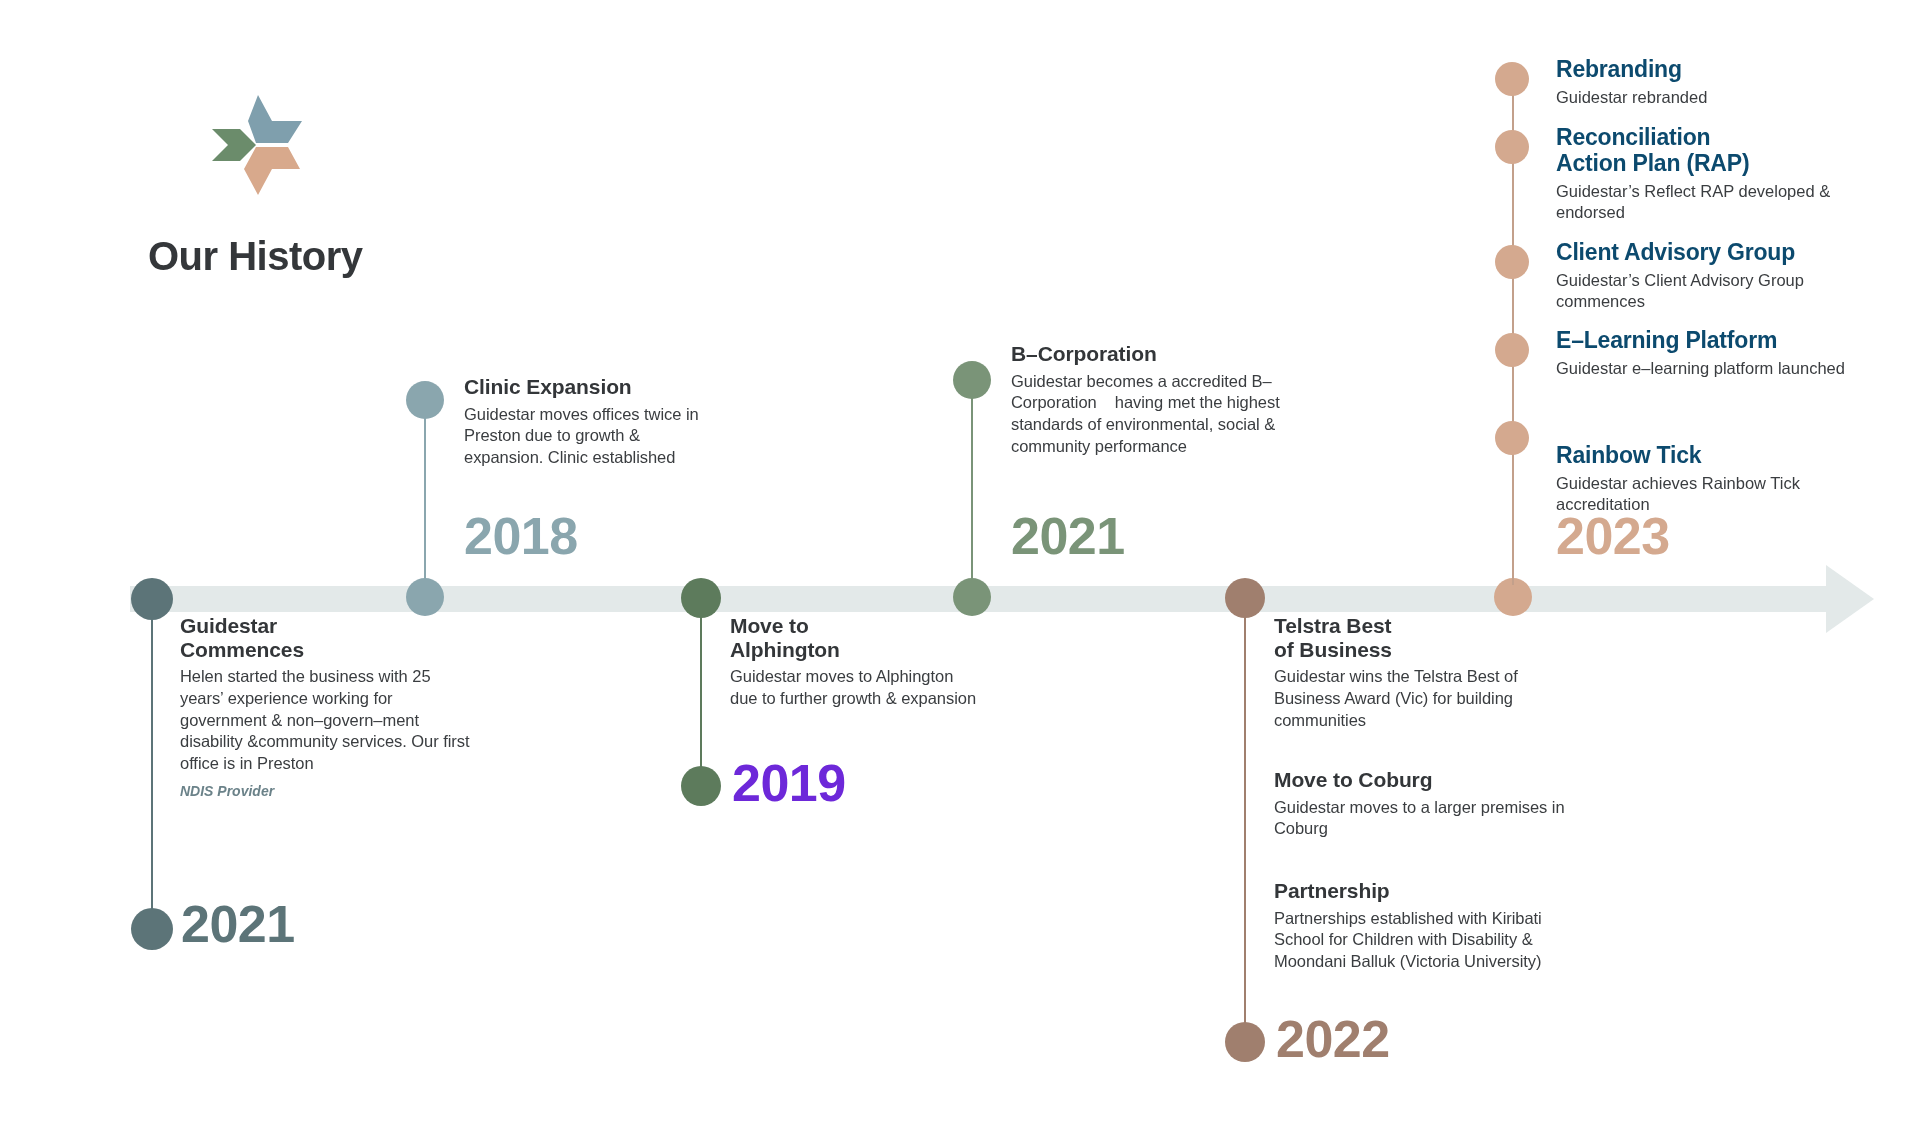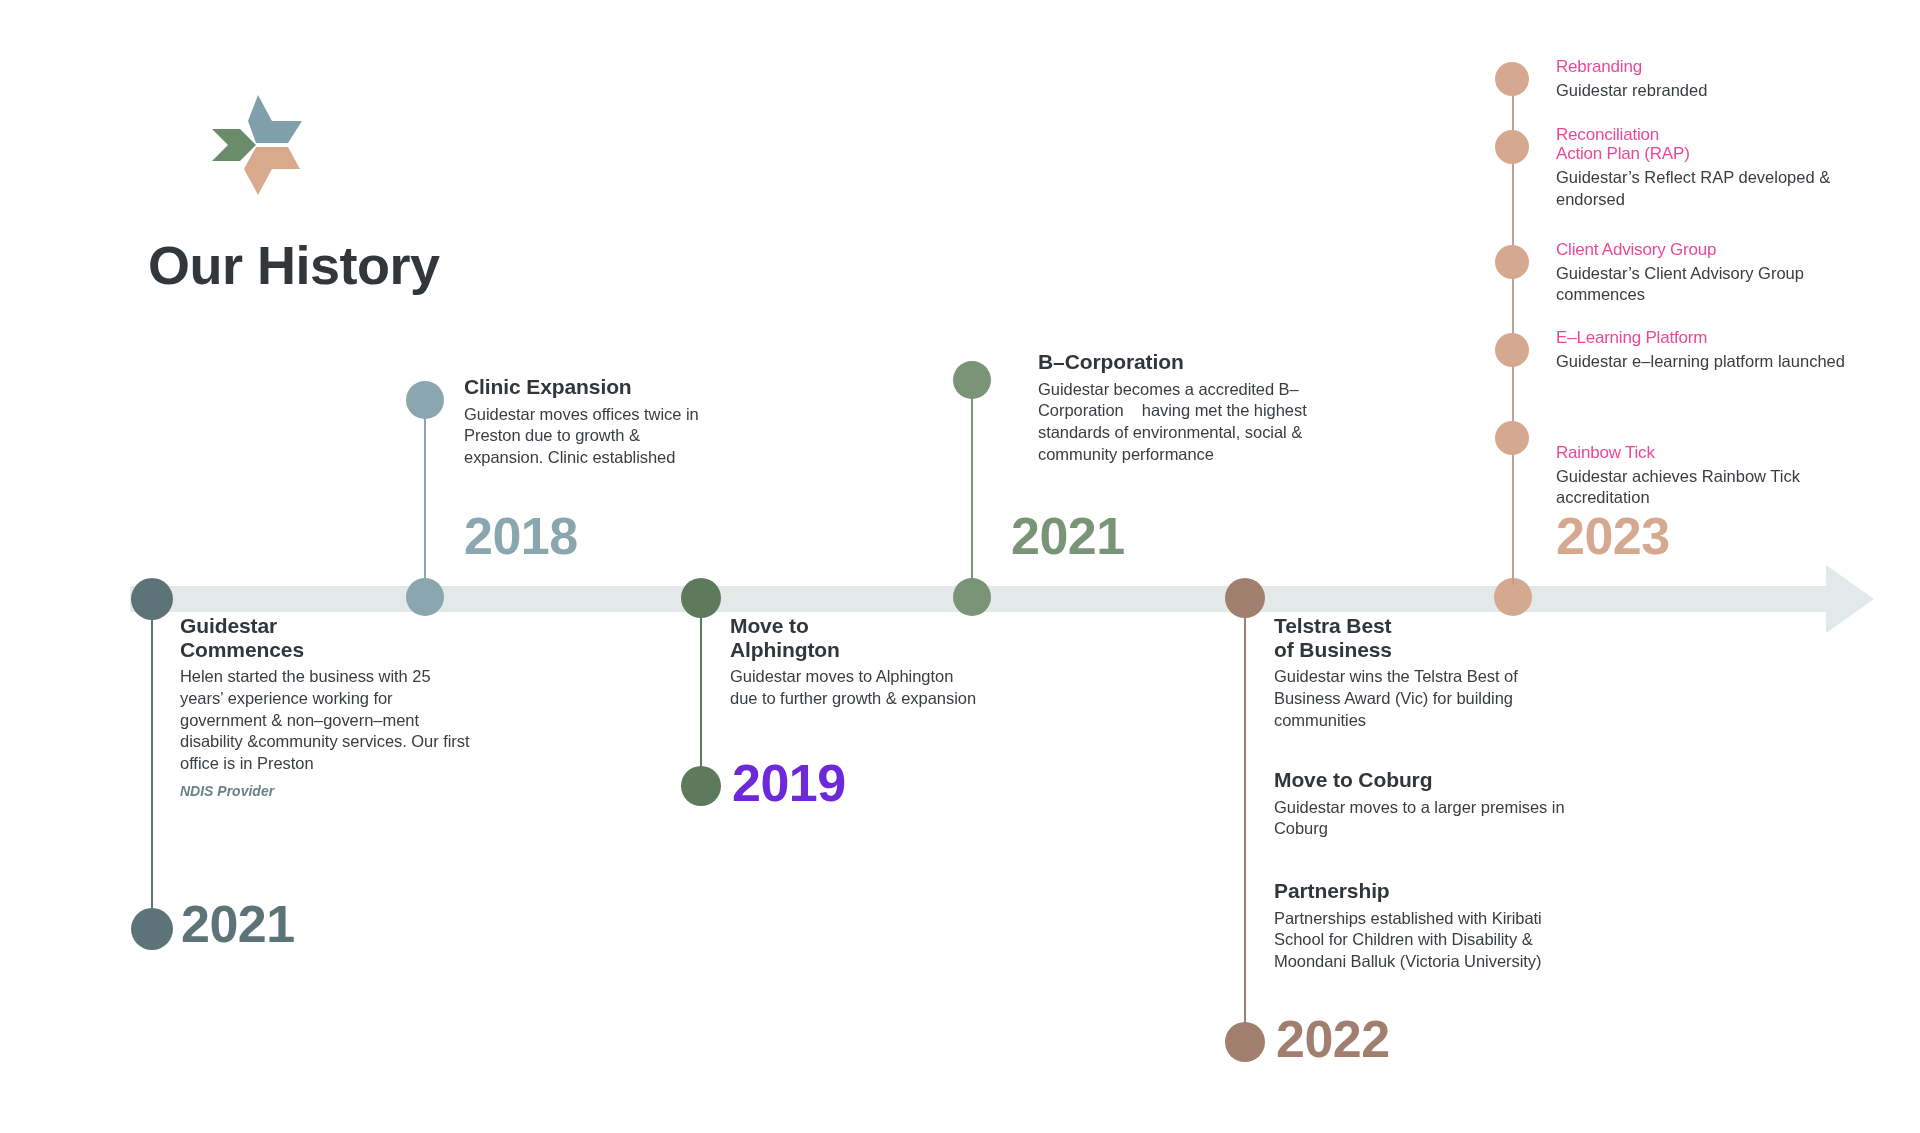--- a/index.html
+++ b/index.html
@@ -22,21 +22,21 @@
     position: absolute;
     left: 210px;
     top: 95px;
     width: 96px;
     height: 100px;
   }
   #page-title {
     position: absolute;
     left: 148px;
     top: 234px;
-    font-size: 54px;
+    font-size: 40px;
     font-weight: bold;
     color: #34373a;
     letter-spacing: -0.5px;
     white-space: nowrap;
   }
 
   
   #axis-bar {
     position: absolute;
     left: 130px;
@@ -88,23 +88,23 @@
   }
   .sub-title {
     font-size: 14px;
     font-weight: bold;
     line-height: 1.12;
     font-style: italic;
   }
 
   
   .mini-title {
-    font-size: 17px;
-    font-weight: normal;
-    color: #ec4899;
+    font-size: 23px;
+    font-weight: bold;
+    color: #0c4a6e;
     line-height: 1.12;
     letter-spacing: -0.2px;
   }
   .mini-desc {
     font-size: 16.5px;
     color: #3a3d40;
     line-height: 1.3;
     margin-top: 4px;
   }
 </style>
@@ -169,21 +169,21 @@
     </div>
     <div class="ev-desc">Guidestar moves to Alphington due to further growth &amp; expansion</div>
   </div>
 
   <div class="year" style="left:732px; top:757px; color:#6d28d9;">2019</div>
 
   <div class="node" style="left:953px; top:578px; width:38px; height:38px; background:#7a9478;"></div>
   <div class="stem" style="left:971px; top:380px; height:205px; background:#7a9478;"></div>
   <div class="node" style="left:953px; top:361px; width:38px; height:38px; background:#7a9478;"></div>
 
-  <div class="blk" style="left:1011px; top:350px; width:310px;margin-left:27px;">
+  <div class="blk" style="left:1011px; top:342px; width:310px;">
     <div class="ev-title">B–Corporation</div>
     <div class="ev-desc" style="white-space:pre-wrap;">Guidestar becomes a accredited B–Corporation    having met the highest   standards of environmental, social &amp; community performance</div>
   </div>
 
   <div class="year" style="left:1011px; top:510px; color:#7a9478;">2021</div>
 
   <div class="node" style="left:1225px; top:578px; width:40px; height:40px; background:#a07f6e;"></div>
   <div class="stem" style="left:1244px; top:599px; height:440px; background:#a07f6e;"></div>
   <div class="node" style="left:1225px; top:1022px; width:40px; height:40px; background:#a07f6e;"></div>
 

